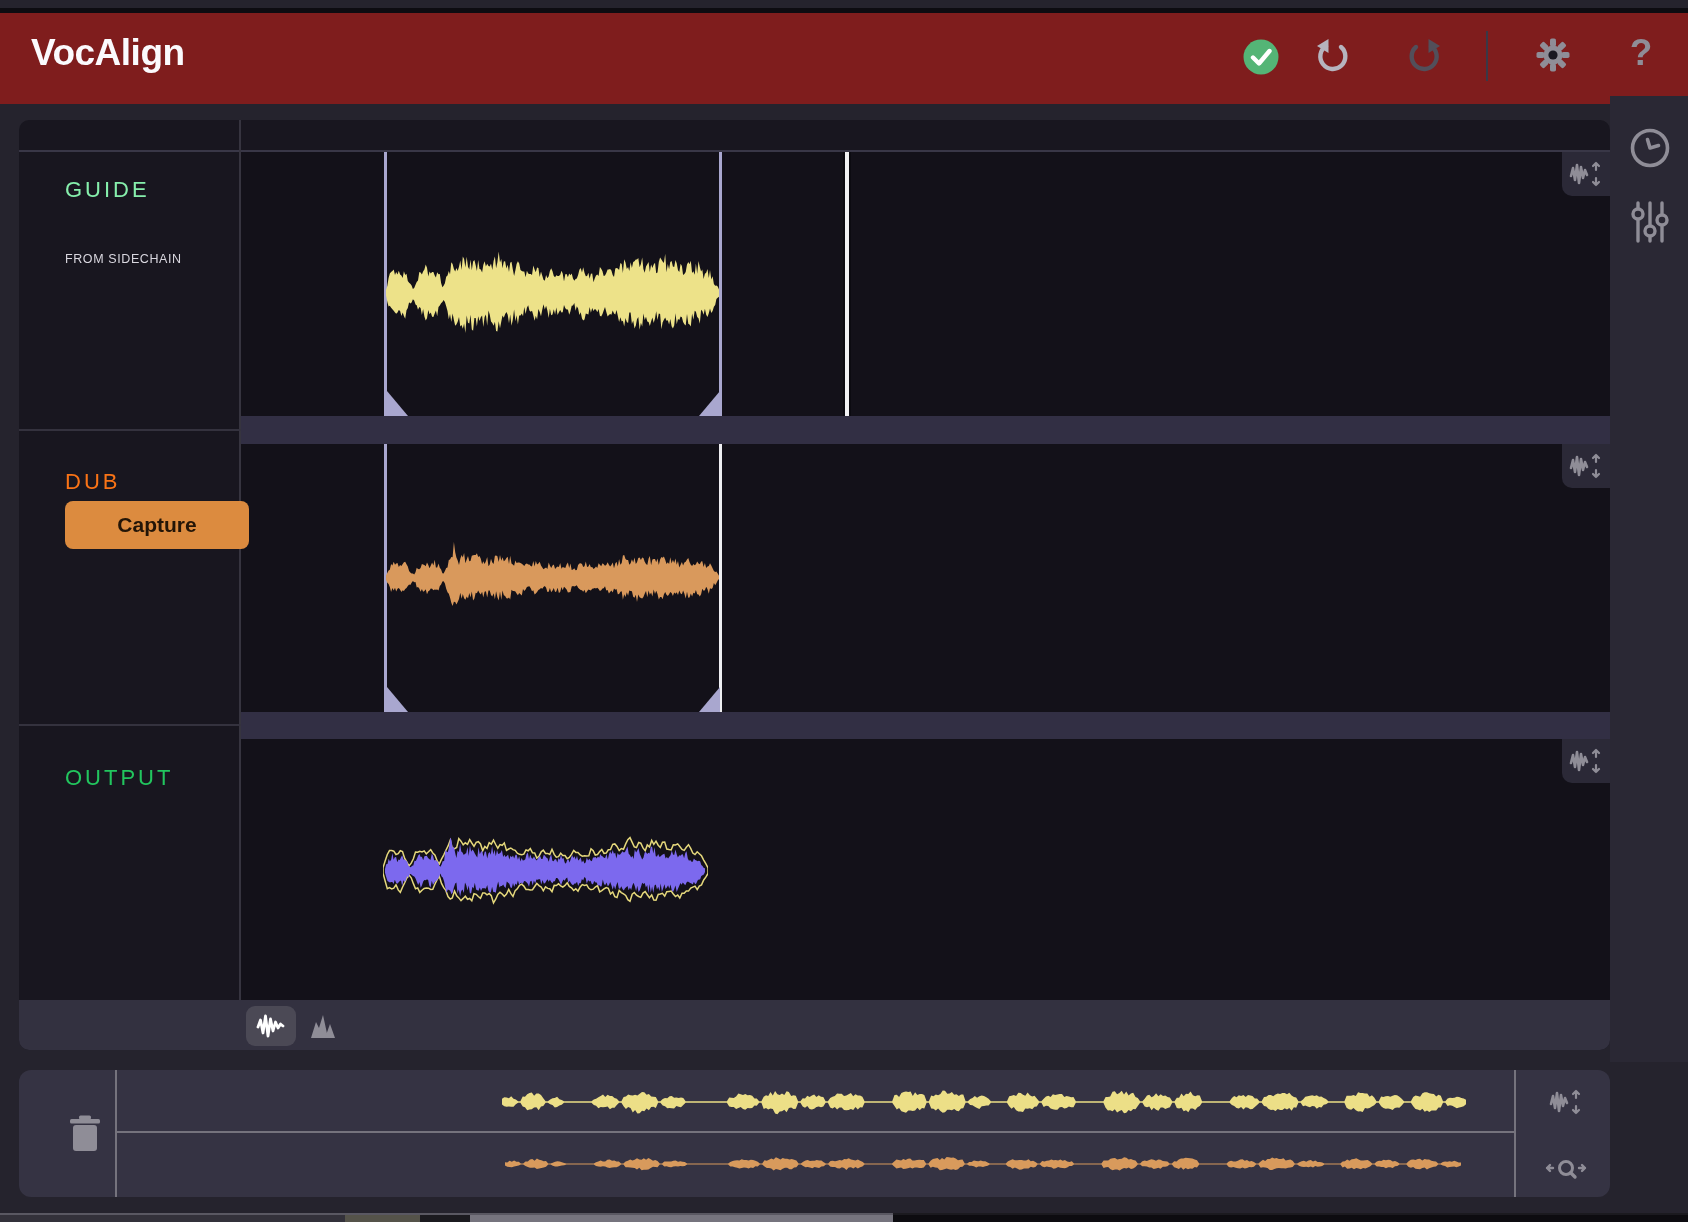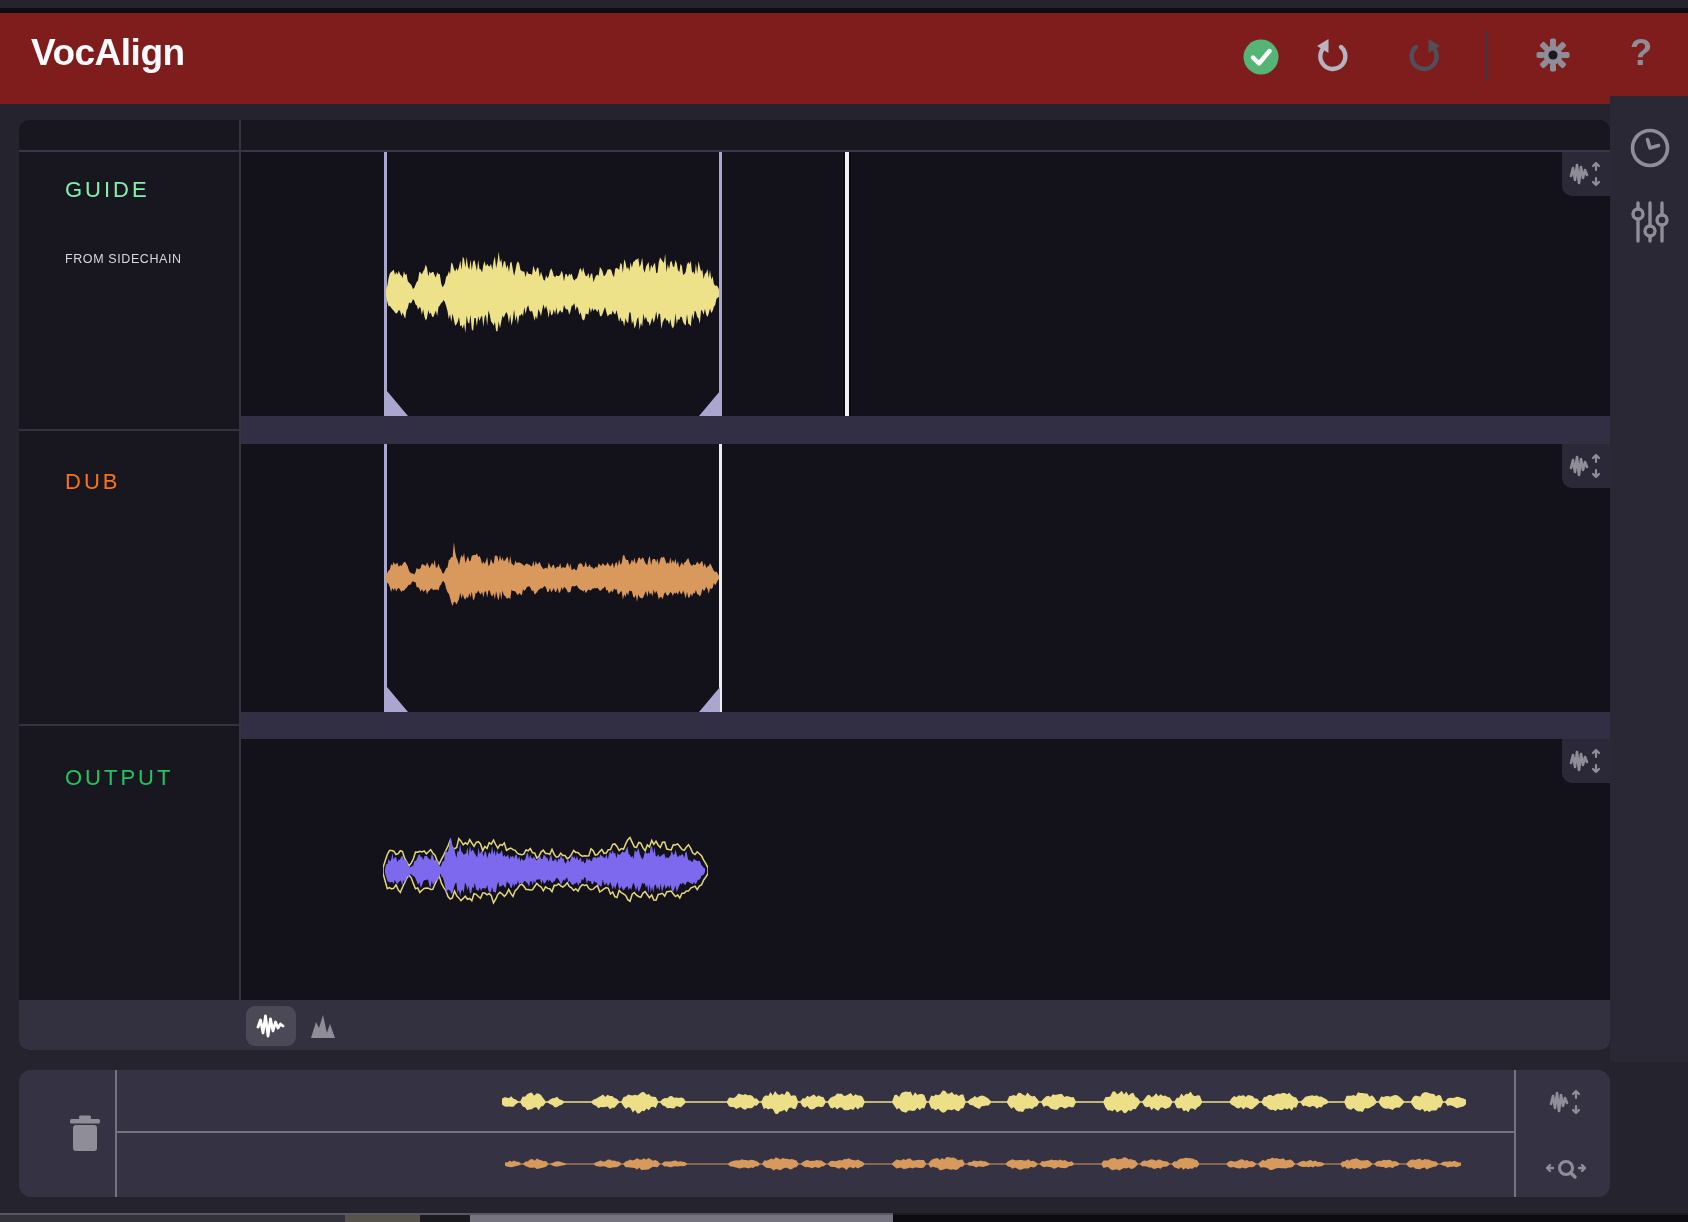--- a/index.html
+++ b/index.html
@@ -197,20 +197,21 @@
 
     <div id="band1" class="gap-band"></div>
     <div id="band2" class="gap-band"></div>
     <div id="col-divider"></div>
     <div id="col-hdiv1" class="col-hdiv"></div>
     <div id="col-hdiv2" class="col-hdiv"></div>
 
     <div id="lbl-guide" class="trk-label">GUIDE</div>
     <div id="lbl-guide-sub">FROM SIDECHAIN</div>
     <div id="lbl-dub" class="trk-label">DUB</div>
+    <button id="btn-capture">Capture</button>
     <div id="lbl-output" class="trk-label">OUTPUT</div>
 
     <div class="sel-line" id="sel-guide-l" style="left: 365px; top: 32px; height: 264px; background: rgb(169, 167, 207);"></div>
     <div class="sel-line" id="sel-guide-r" style="left: 700px; top: 32px; height: 264px; background: rgb(169, 167, 207);"></div>
     <div class="sel-line" id="sel-dub-l" style="left: 365px; top: 324px; height: 268px; background: rgb(169, 167, 207);"></div>
     <div class="sel-line" id="sel-dub-r" style="left: 700px; top: 324px; height: 268px; background: rgb(238, 238, 242);"></div>
 
     <div class="sel-tri" id="tri-guide-l" style="left: 368px; top: 271px;">
       <svg width="21" height="25">
           <polygon points="0,0 0,25 21,25" fill="#a9a7cf"></polygon>

